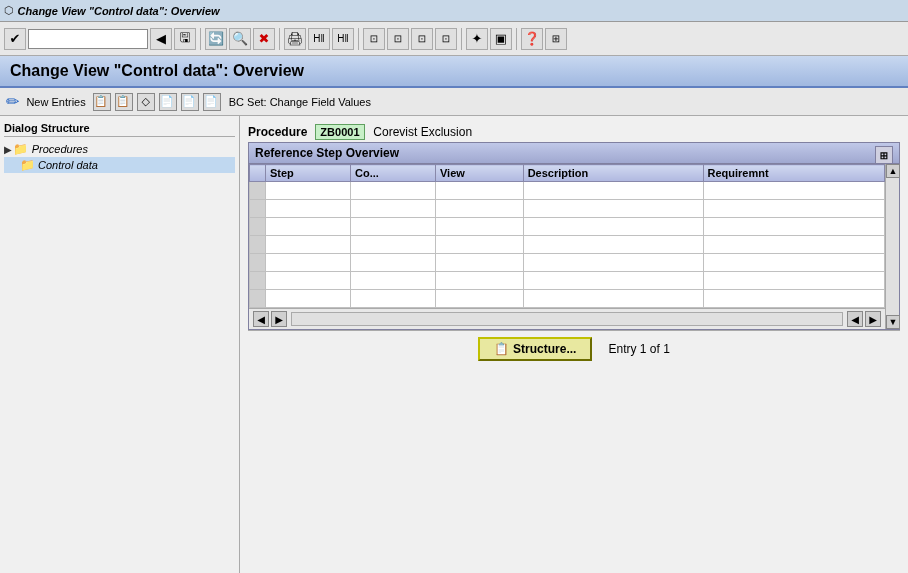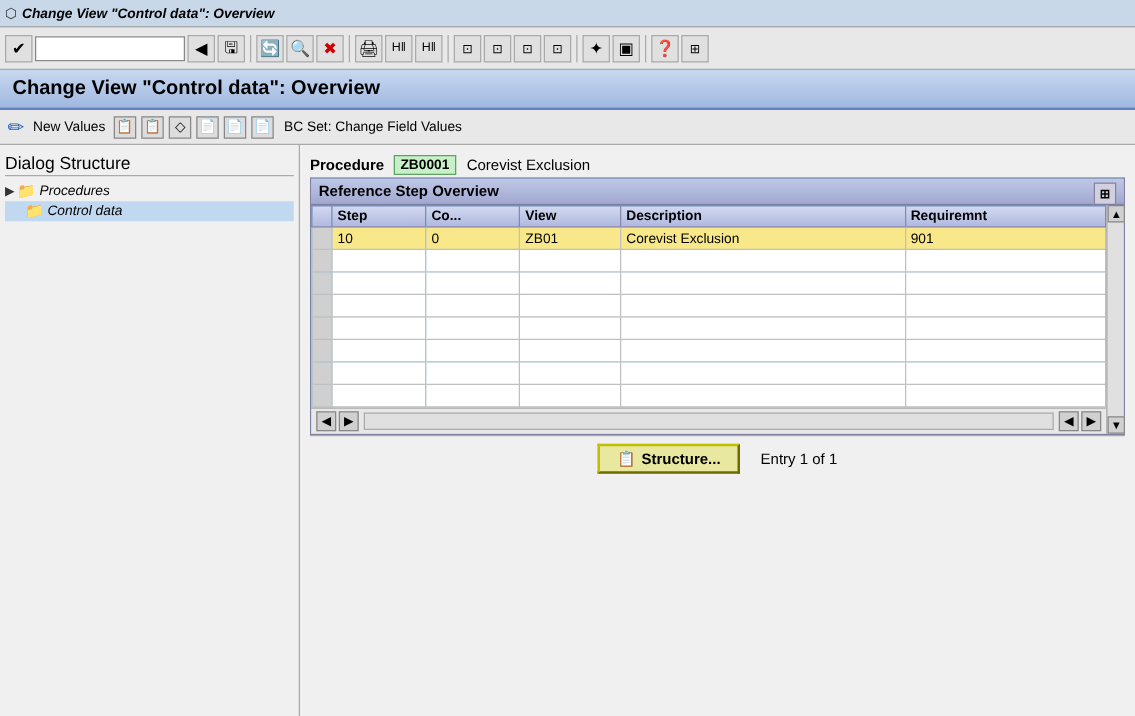--- a/index.html
+++ b/index.html
@@ -126,22 +126,22 @@
     }
 
     
     .left-panel {
       width: 240px;
       background: #f0f0f0;
       border-right: 1px solid #aaa;
       padding: 4px;
     }
     .left-panel-title {
-      font-size: 14px;
-      font-weight: normal;
+      font-size: 11px;
+      font-weight: bold;
       color: #000;
       padding: 2px 0;
       border-bottom: 1px solid #aaa;
       margin-bottom: 4px;
     }
     .tree-item {
       display: flex;
       align-items: center;
       padding: 1px 0;
       cursor: pointer;
@@ -370,21 +370,21 @@
 
 <div class="main-area">
 
   <div class="page-header">
     <div class="page-header-title">Change View "Control data": Overview</div>
   </div>
 
   <div class="sub-toolbar">
     <span style="font-size:16px; color:#2060c0;">✏</span>
     <span class="sub-toolbar-btn">
-      <span>New Values</span>
+      <span>New Entries</span>
     </span>
     <div class="sub-toolbar-icon-small">📋</div>
     <div class="sub-toolbar-icon-small">📋</div>
     <div class="sub-toolbar-icon-small">◇</div>
     <div class="sub-toolbar-icon-small">📄</div>
     <div class="sub-toolbar-icon-small">📄</div>
     <div class="sub-toolbar-icon-small">📄</div>
     <span style="font-size:11px; margin-left:4px;">BC Set: Change Field Values</span>
   </div>
 
@@ -426,28 +426,20 @@
                 <tr>
                   <th style="width:16px;"></th>
                   <th>Step</th>
                   <th>Co...</th>
                   <th>View</th>
                   <th>Description</th>
                   <th>Requiremnt</th>
                 </tr>
               </thead>
               <tbody id="table-body">
-              <tr class="highlighted">
-                    <td style="background: rgb(208, 208, 208); width: 16px;"></td>
-                    <td>10</td>
-                    <td>0</td>
-                    <td>ZB01</td>
-                    <td>Corevist Exclusion</td>
-                    <td>901</td>
-                  </tr>
                   <tr class="empty">
                     <td style="background: rgb(208, 208, 208); width: 16px;"></td>
                     <td></td>
                     <td></td>
                     <td></td>
                     <td></td>
                     <td></td>
                   </tr>
                   <tr class="empty">
                     <td style="background: rgb(208, 208, 208); width: 16px;"></td>

